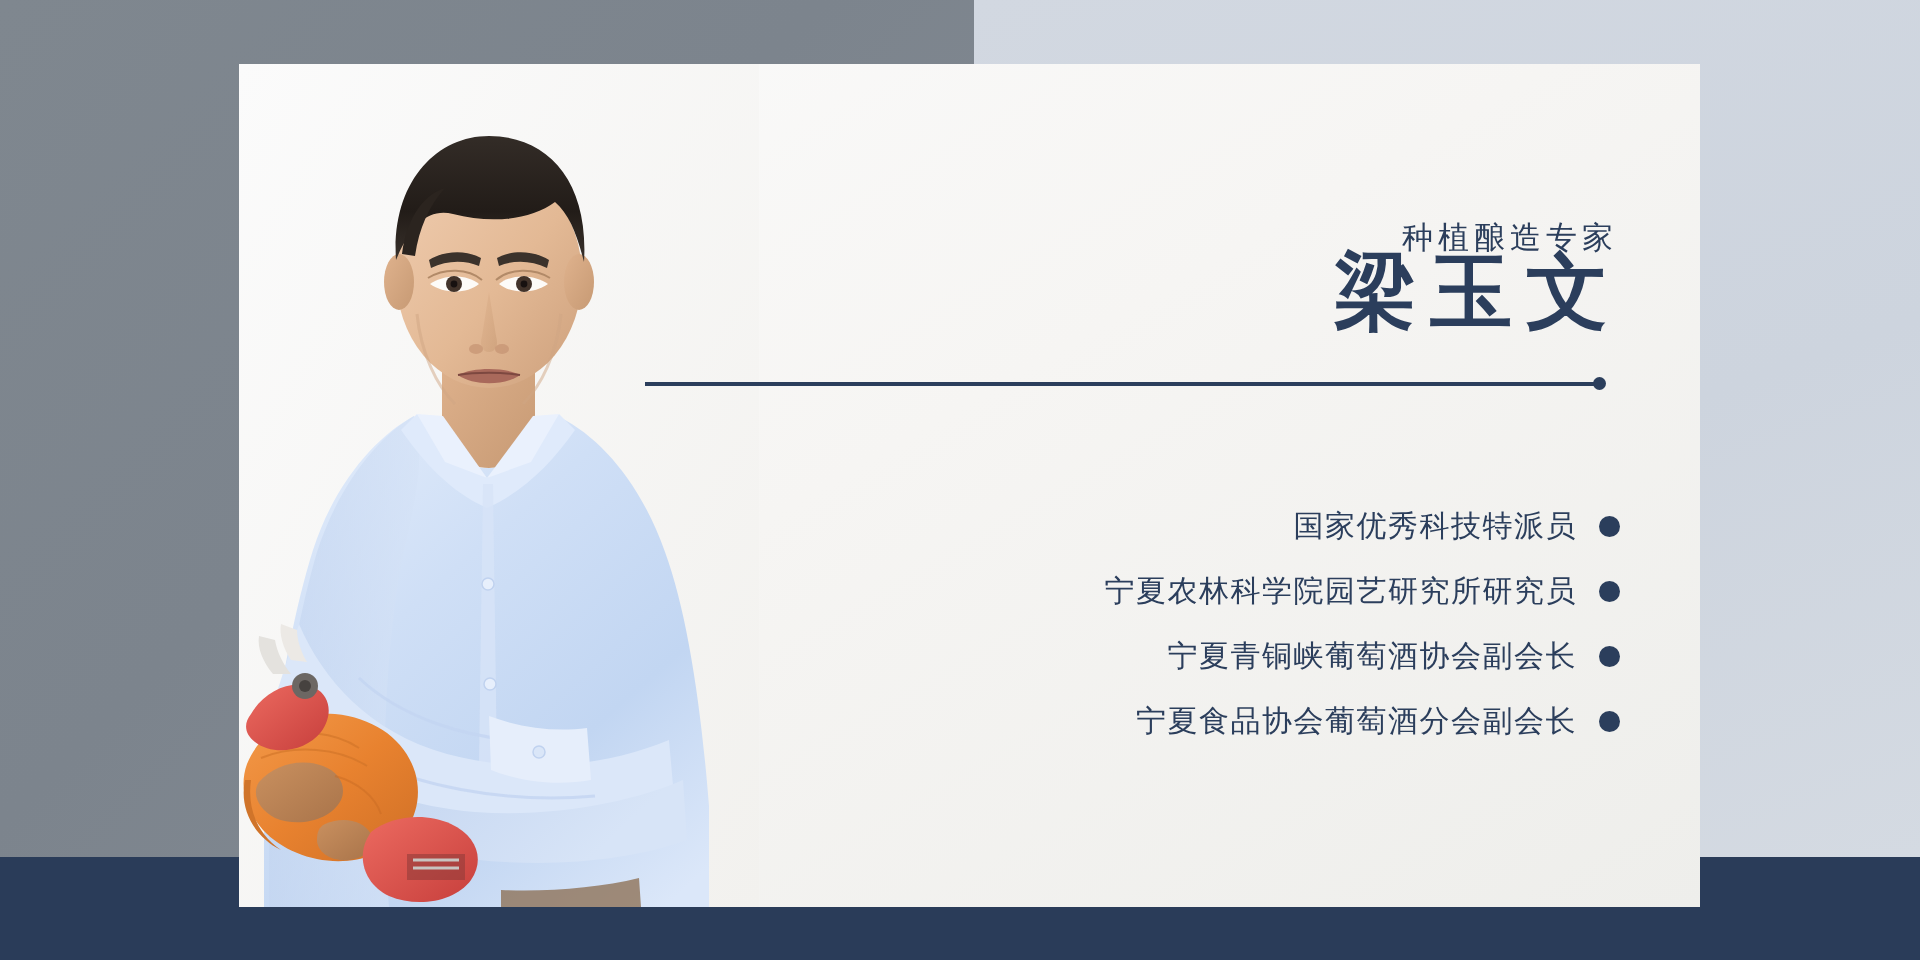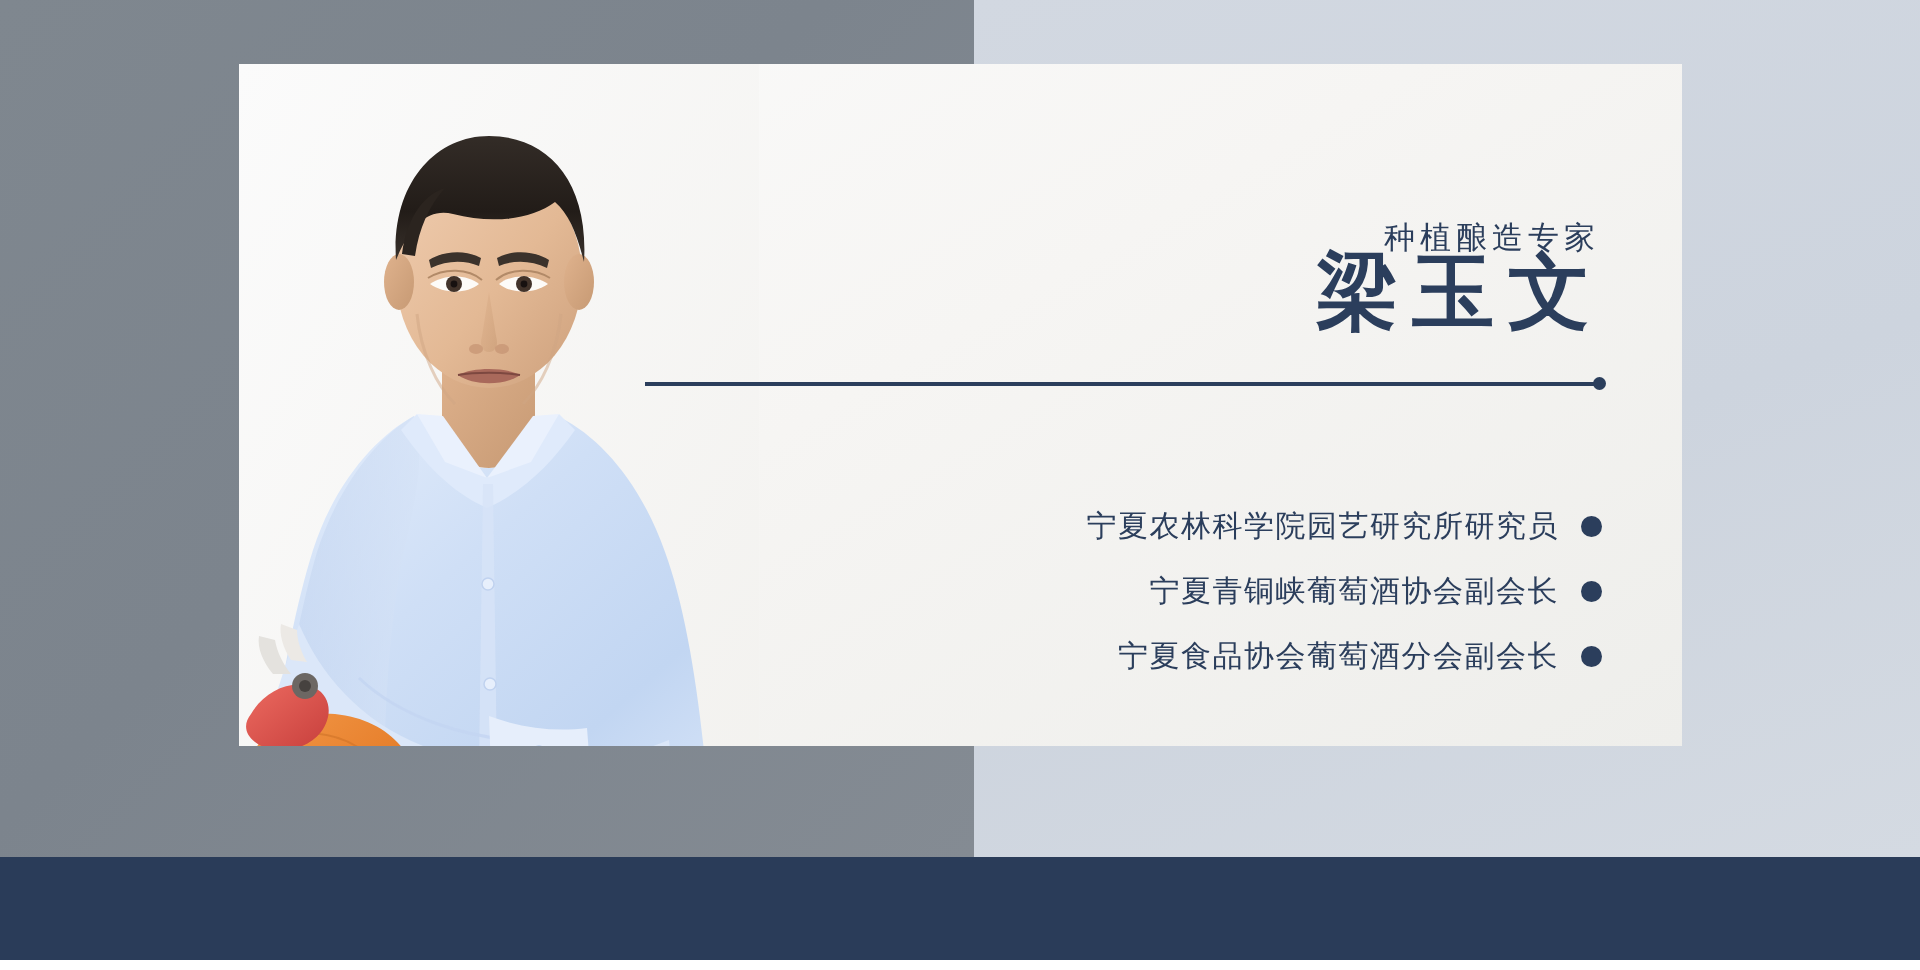--- a/index.html
+++ b/index.html
@@ -60,23 +60,24 @@
     height: 10px;
     background: #ffffff;
   }
 
   
   .card {
     position: absolute;
     left: 239px;
     top: 64px;
     width: 1443px;
-    height: 682px;
+    height: 843px;
     background: linear-gradient(150deg, #fbfbfb 0%, #f6f5f3 45%, #eeeeeb 100%);
     overflow: hidden;
+    padding-left: 18px;
   }
 
   
   .portrait {
     position: absolute;
     left: 0px;
     top: 0px;
     width: 520px;
     height: 843px;
     overflow: hidden;
@@ -315,20 +316,24 @@
 
       <div class="subtitle">种植酿造专家</div>
 
       <div class="bigname">梁玉文</div>
     </div>
 
     <div class="rule"></div>
     <div class="rule-dot"></div>
 
     <ul class="creds">
+      <li class="cred-item">
+        <span class="cred-text">国家优秀科技特派员</span>
+        <span class="cred-bullet"></span>
+      </li>
       <li class="cred-item">
         <span class="cred-text">宁夏农林科学院园艺研究所研究员</span>
         <span class="cred-bullet"></span>
       </li>
       <li class="cred-item">
         <span class="cred-text">宁夏青铜峡葡萄酒协会副会长</span>
         <span class="cred-bullet"></span>
       </li>
       <li class="cred-item">
         <span class="cred-text">宁夏食品协会葡萄酒分会副会长</span>

